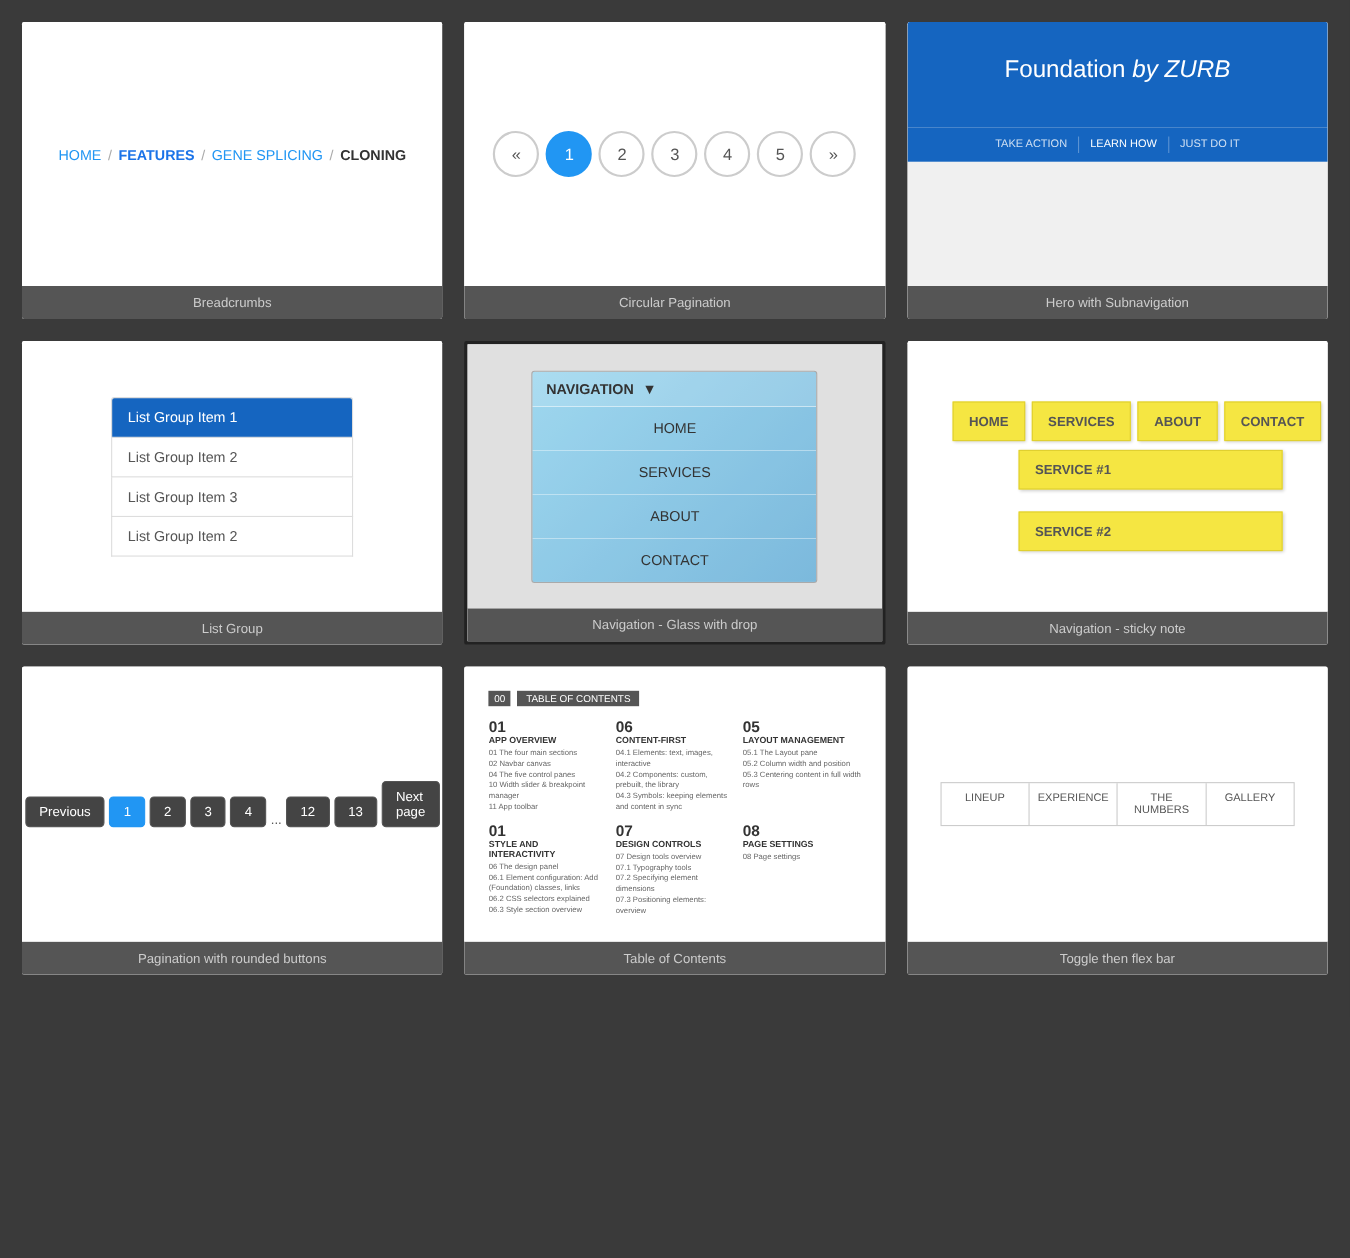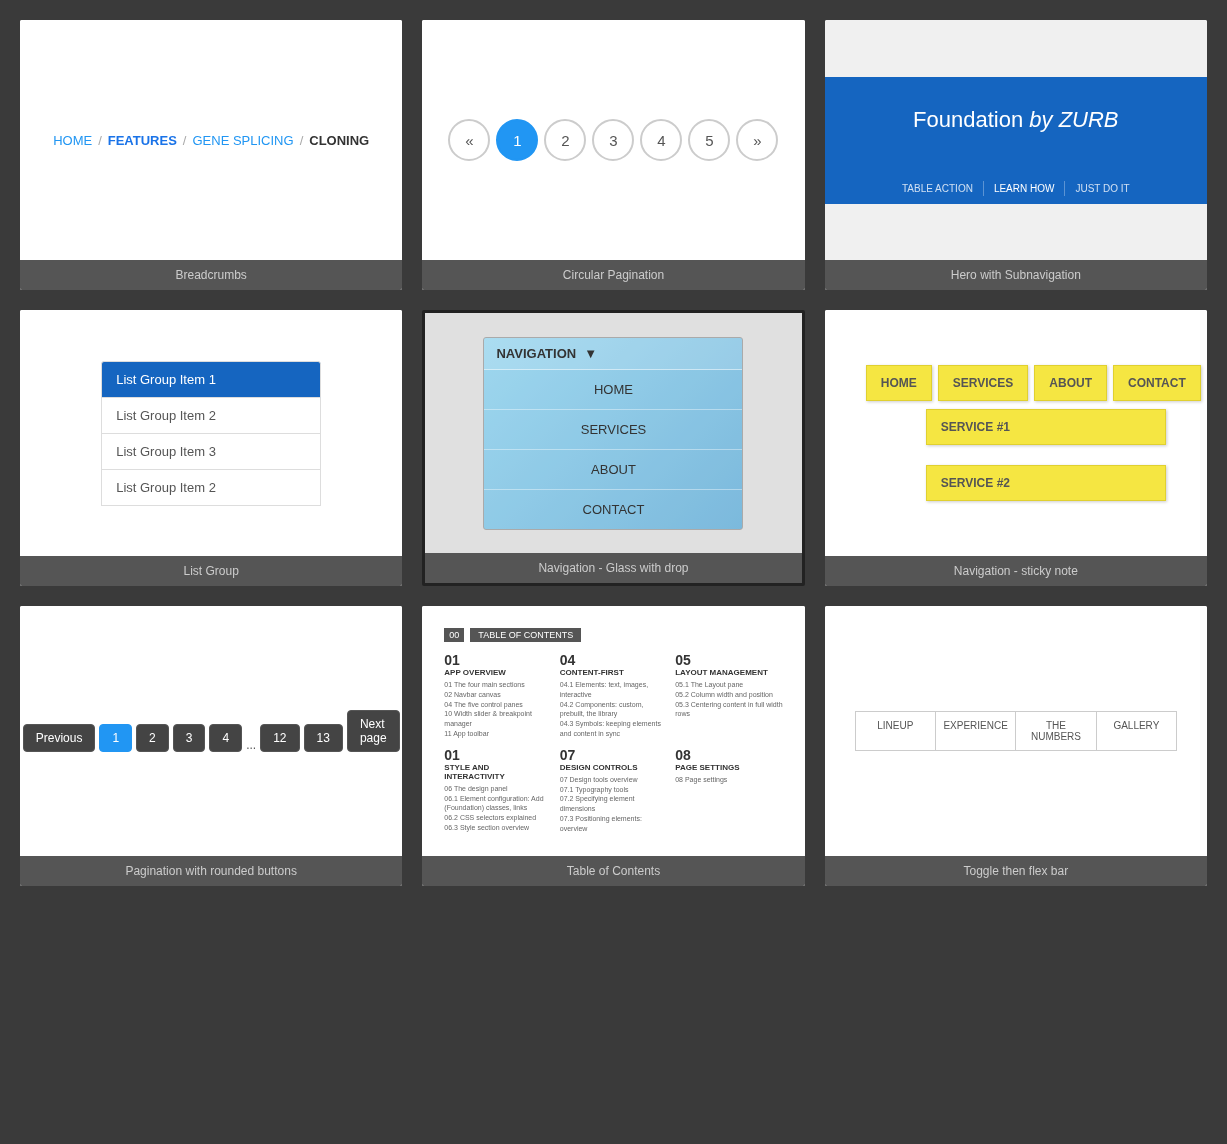--- a/index.html
+++ b/index.html
@@ -295,29 +295,29 @@
         <div class="circ-btn">3</div>
         <div class="circ-btn">4</div>
         <div class="circ-btn">5</div>
         <div class="circ-btn">»</div>
       </div>
     </div>
     <div class="card-label">Circular Pagination</div>
   </div>
 
   <div class="card">
-    <div class="card-preview hero-card-preview" style="padding:0;align-items:center;">
+    <div class="card-preview hero-card-preview" style="padding:0;align-items:flex-start;">
       <div style="width:100%;">
         <div class="hero-blue">
           <div class="hero-title">
             Foundation <span>by ZURB</span>
           </div>
         </div>
         <div class="hero-subnav">
-          <a href="#">TABLE ACTION</a>
+          <a href="#">TAKE ACTION</a>
           <a href="#" class="active">LEARN HOW</a>
           <a href="#">JUST DO IT</a>
         </div>
       </div>
     </div>
     <div class="card-label">Hero with Subnavigation</div>
   </div>
 
   <div class="card">
     <div class="card-preview">
@@ -389,21 +389,21 @@
           <span class="toc-num">00</span>
           <span class="toc-title">TABLE OF CONTENTS</span>
         </div>
         <div class="toc-grid">
           <div>
             <div class="toc-section-num">01</div>
             <div class="toc-section-title">APP OVERVIEW</div>
             <div class="toc-section-item">01 The four main sections<br>02 Navbar canvas<br>04 The five control panes<br>10 Width slider &amp; breakpoint manager<br>11 App toolbar</div>
           </div>
           <div>
-            <div class="toc-section-num">04</div>
+            <div class="toc-section-num">06</div>
             <div class="toc-section-title">CONTENT-FIRST</div>
             <div class="toc-section-item">04.1 Elements: text, images, interactive<br>04.2 Components: custom, prebuilt, the library<br>04.3 Symbols: keeping elements and content in sync</div>
           </div>
           <div>
             <div class="toc-section-num">05</div>
             <div class="toc-section-title">LAYOUT MANAGEMENT</div>
             <div class="toc-section-item">05.1 The Layout pane<br>05.2 Column width and position<br>05.3 Centering content in full width rows</div>
           </div>
           <div>
             <div class="toc-section-num">01</div>

